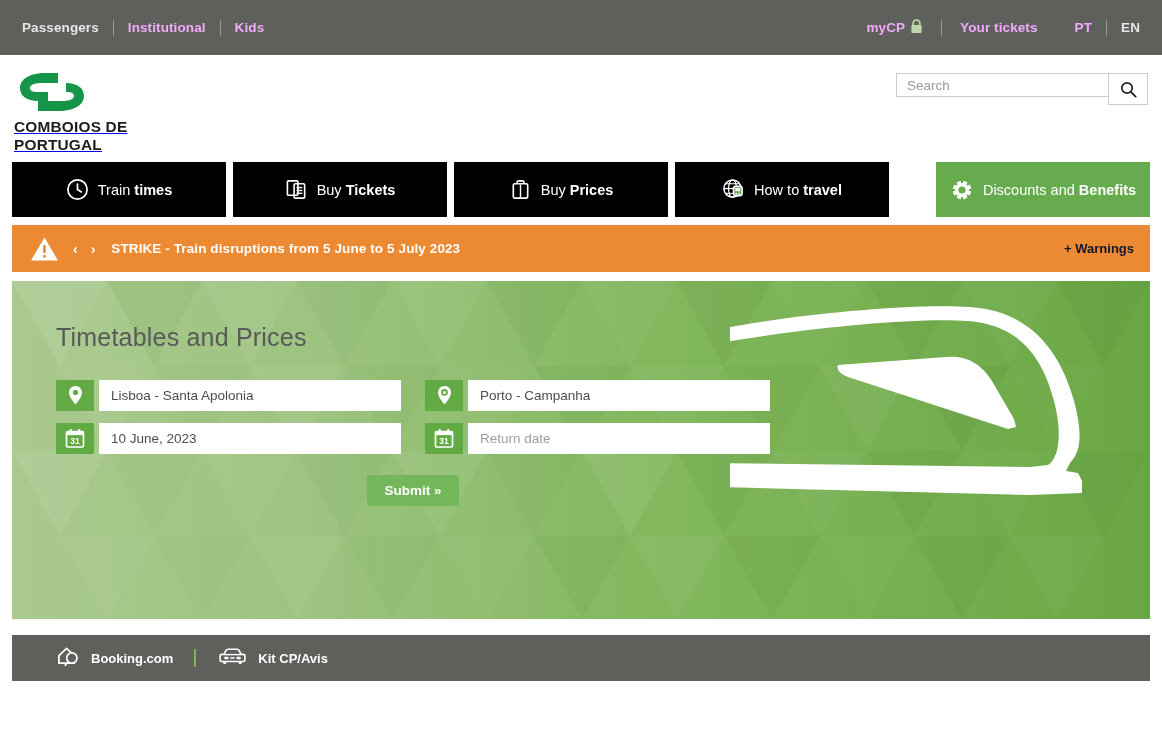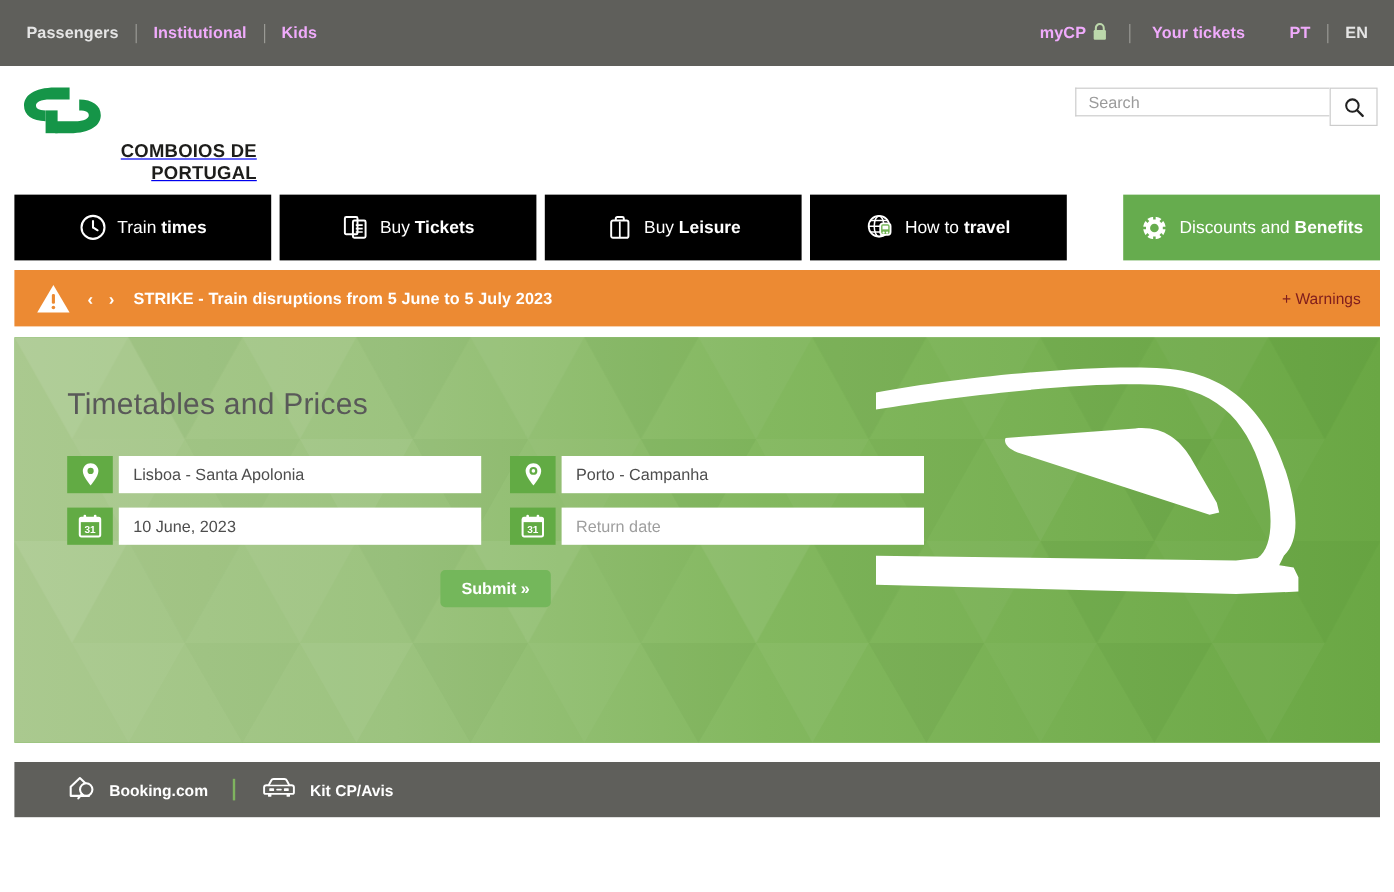--- a/index.html
+++ b/index.html
@@ -62,21 +62,20 @@
   .header {
     height: 107px;
     background: #ffffff;
     position: relative;
   }
   .logo {
     position: absolute;
     left: 14px;
     top: 16px;
     width: 200px;
-    text-align: right;
   }
   .logo-mark { display:block; }
   .logo-text {
     font-size: 15.4px;
     font-weight: bold;
     color: #1d1d1b;
     letter-spacing: 0.2px;
     margin-top: 5px;
     font-family: "Liberation Sans", sans-serif;
   }
@@ -161,22 +160,22 @@
   .warn-arrows span { cursor: pointer; line-height: 1; }
   .warn-text {
     font-size: 13.5px;
     font-weight: bold;
     letter-spacing: 0.1px;
     cursor: pointer;
   }
   .warn-more {
     margin-left: auto;
     font-size: 13px;
-    font-weight: normal;
-    color: #7f1d1d;
+    font-weight: bold;
+    color: #0f172a;
     text-decoration: none;
     cursor: pointer;
   }
 
   
   .hero {
     margin: 9px 12px 16px 12px;
     height: 338px;
     position: relative;
     overflow: hidden;
@@ -359,21 +358,21 @@
   </button>
 
   <button class="navbtn">
     <span class="nav-icon">
       <svg width="23" height="23" viewBox="0 0 24 24">
         <path d="M8.5 6V4.3c0-.7.6-1.3 1.3-1.3h4.4c.7 0 1.3.6 1.3 1.3V6" fill="none" stroke="#fff" stroke-width="1.7"></path>
         <rect x="4.5" y="6" width="15" height="15" rx="1.6" fill="none" stroke="#fff" stroke-width="1.7"></rect>
         <line x1="12" y1="6.8" x2="12" y2="20.3" stroke="#fff" stroke-width="1.5"></line>
       </svg>
     </span>
-    <span class="nb-label"><span>Buy </span><b>Leisure</b></span>
+    <span class="nb-label"><span>Buy </span><b>Prices</b></span>
   </button>
 
   <button class="navbtn">
     <span class="nav-icon">
       <svg width="23" height="23" viewBox="0 0 24 24">
         <circle cx="11" cy="11" r="9" fill="none" stroke="#fff" stroke-width="1.6"></circle>
         <ellipse cx="11" cy="11" rx="4.2" ry="9" fill="none" stroke="#fff" stroke-width="1.3"></ellipse>
         <line x1="2" y1="11" x2="20" y2="11" stroke="#fff" stroke-width="1.3"></line>
         <line x1="3.5" y1="6" x2="18.5" y2="6" stroke="#fff" stroke-width="1.1"></line>
         <line x1="3.5" y1="16" x2="18.5" y2="16" stroke="#fff" stroke-width="1.1"></line>

